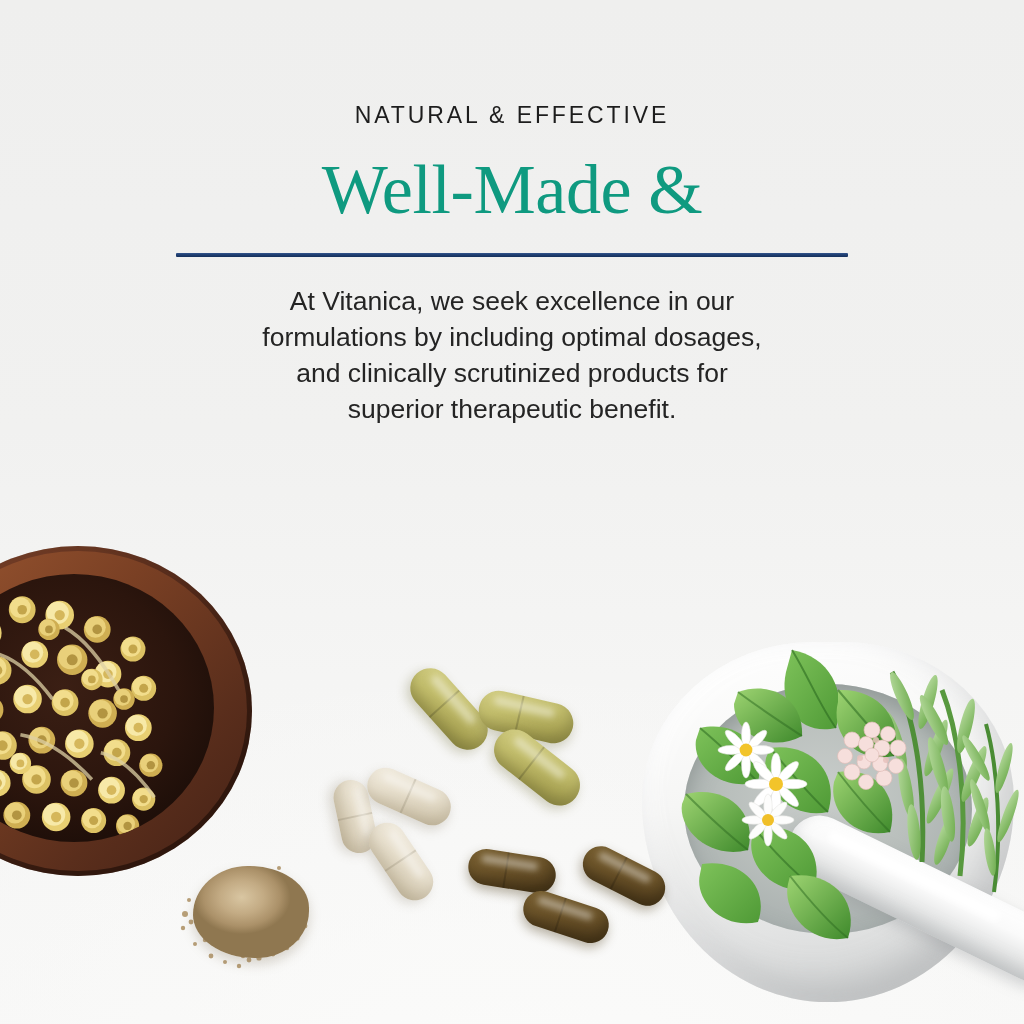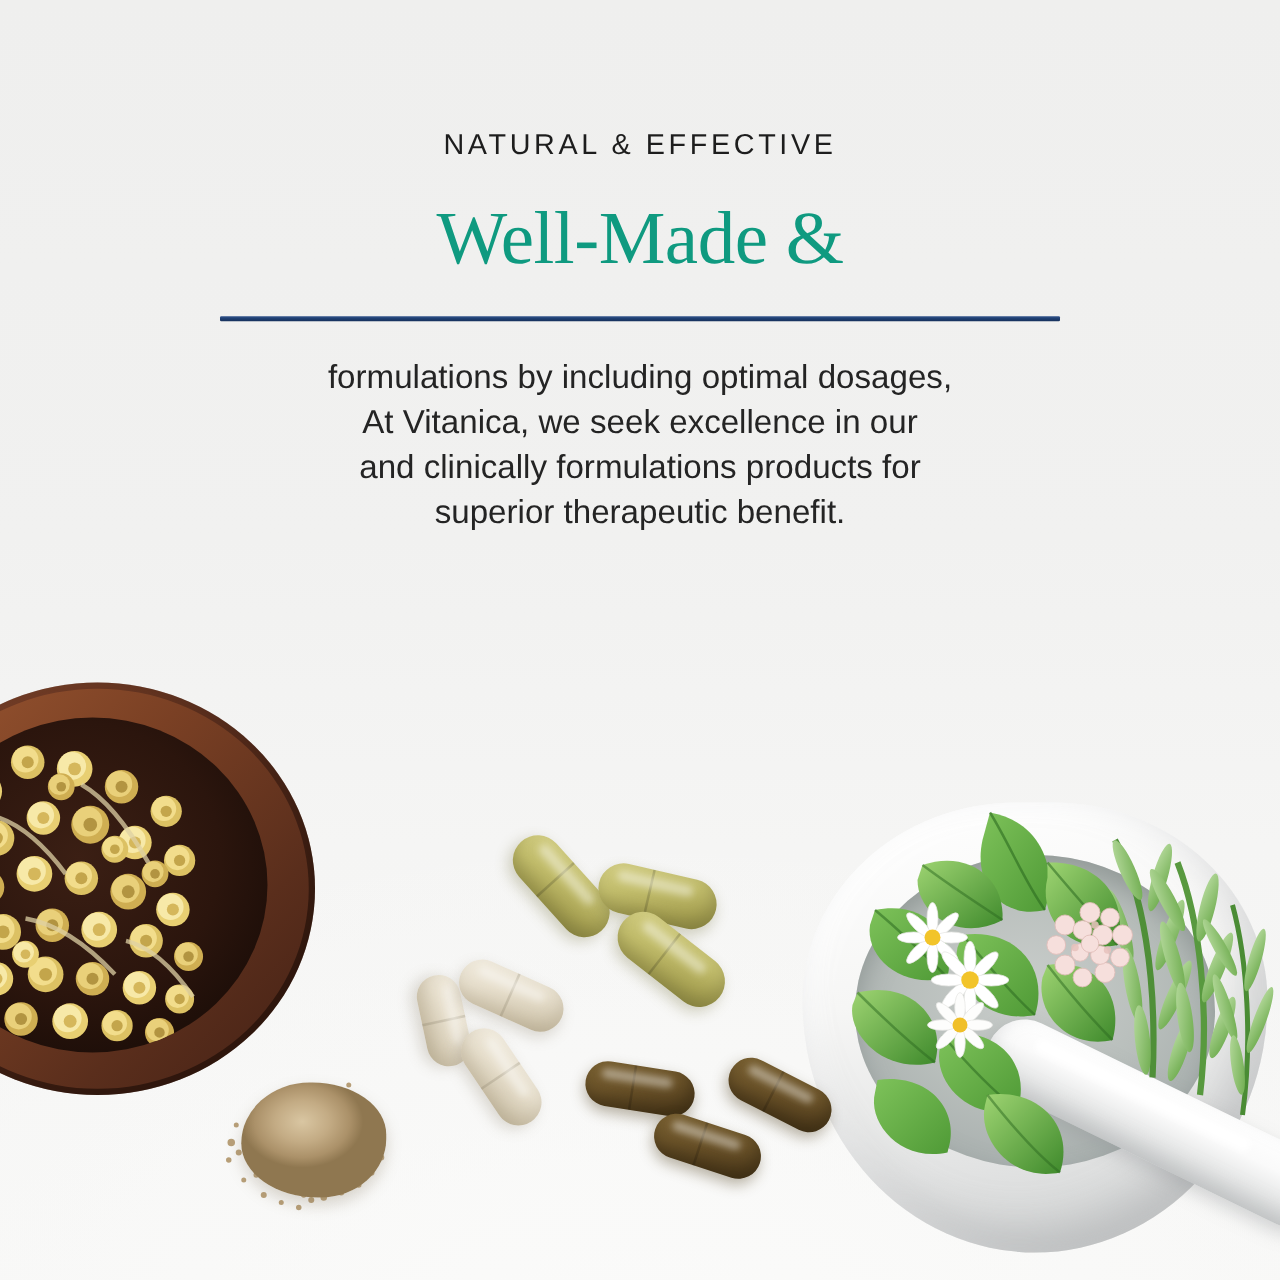--- a/index.html
+++ b/index.html
@@ -41,21 +41,21 @@
     font-size:23px;
     letter-spacing:2.9px;
     color:#1d1d1d;
     font-weight:400;
     line-height:1;
   }
 
   .headline{
     margin-top:28px;
     font-family:"Liberation Serif", "DejaVu Serif", serif;
-    font-size:60px;
+    font-size:70px;
     line-height:70px;
     color:#0f9a80;
     font-weight:400;
     letter-spacing:-0.4px;
   }
   .headline .hl-line{ display:block; }
 
   .rule-wrap{ margin-top:28px; display:flex; justify-content:center; }
   .rule{
     width:672px; height:4px;
@@ -629,19 +629,19 @@
 
     <h1 class="headline">
       <span class="hl-line">Well-Made &amp;</span>
     </h1>
 
     <div class="rule-wrap">
       <div class="rule"></div>
     </div>
 
     <div class="body-copy">
+      <span class="bl">At Vitanica, we seek excellence in our</span>
       <span class="bl">formulations by including optimal dosages,</span>
-      <span class="bl">At Vitanica, we seek excellence in our</span>
-      <span class="bl">and clinically formulations products for</span>
+      <span class="bl">and clinically scrutinized products for</span>
       <span class="bl">superior therapeutic benefit.</span>
     </div>
   </div>
 </div>
 
 </body></html>

